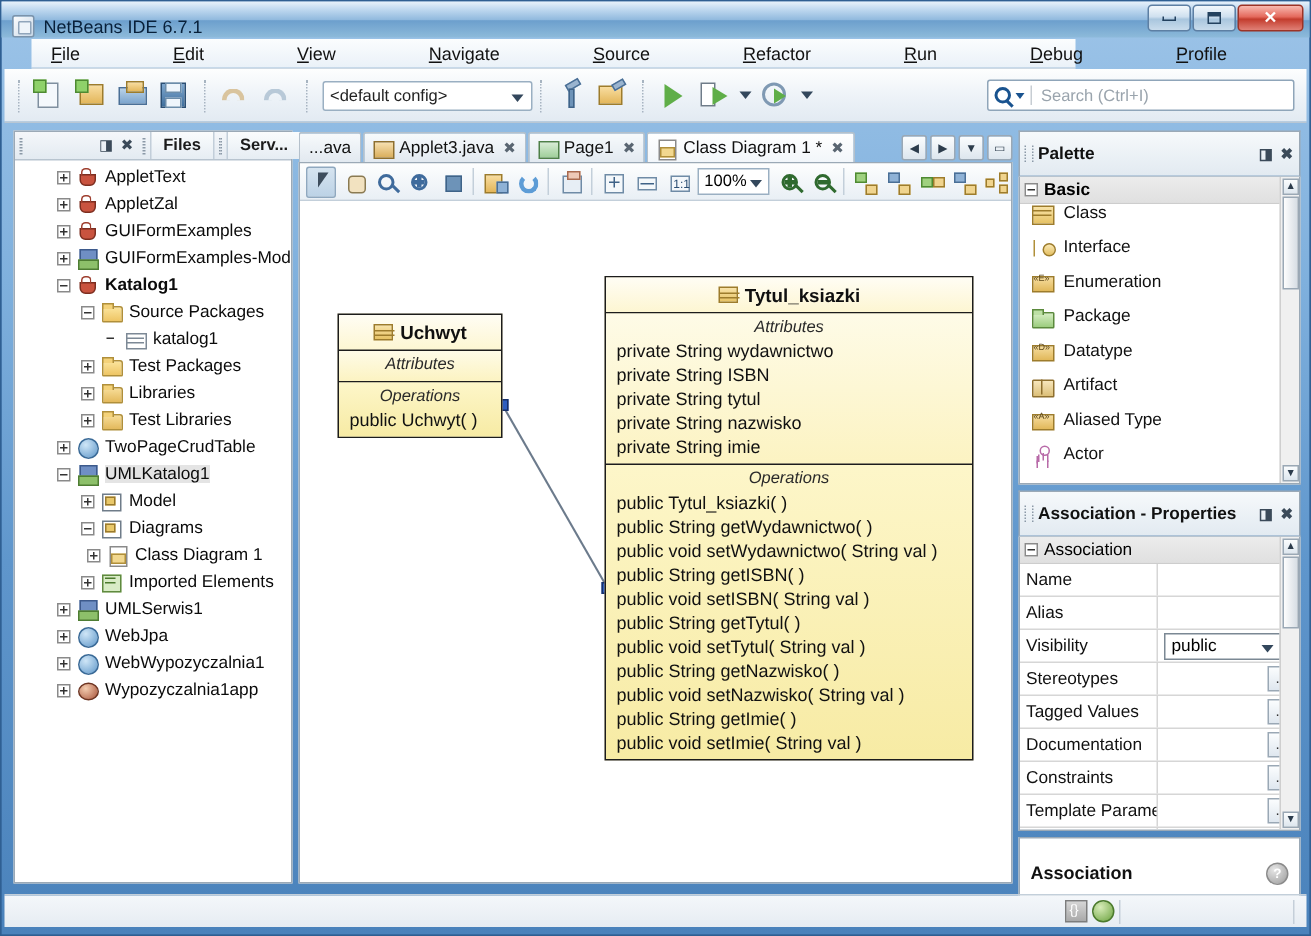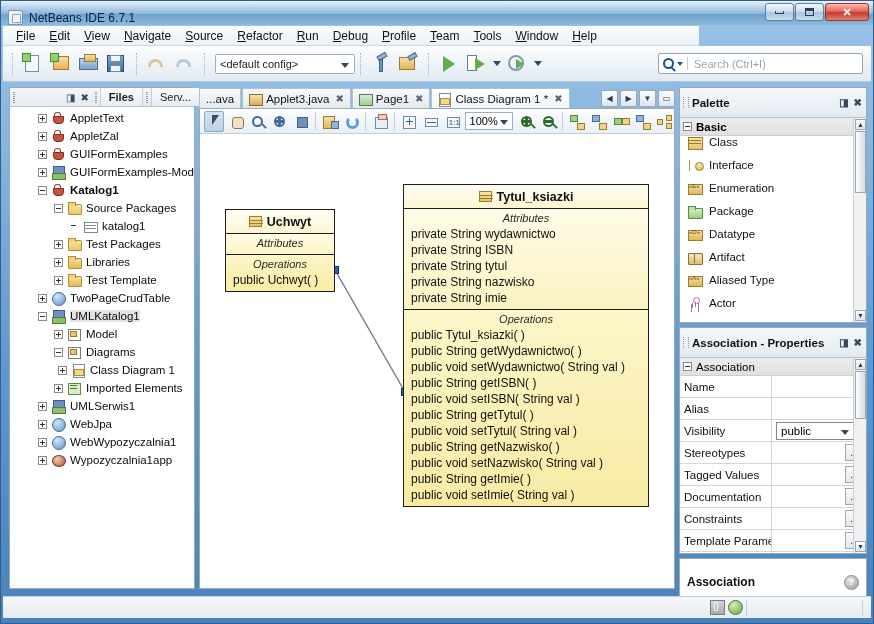--- a/index.html
+++ b/index.html
@@ -44,24 +44,24 @@
   .win-btn.close {
     width:44px;
     background: linear-gradient(180deg,#f8b9b0 0%,#e4695c 45%,#c33c2d 55%,#e08076 100%);
     border-color:#9c3326; color:#fff; font-weight:bold; font-size:11px;
   }
   .win-btn .gl-min { width:9px; height:3px; border:1px solid #23415e; border-top:none; }
   .win-btn .gl-max { width:9px; height:8px; border:1px solid #23415e; border-top-width:3px; }
 
   
   .menubar {
-    position:absolute; left:2px; top:25px; width:696px; height:20px;
+    position:absolute; left:20px; top:25px; width:696px; height:20px;
     background: linear-gradient(180deg,#fbfdfe,#eaf1f8);
     border-bottom:1px solid #cdd9e4;
-    display:flex; align-items:center; padding-left:6px;
+    display:flex; align-items:center; padding-left:6px;gap:48px;
   }
   .menu-item {
     padding:2px 7px; font-size:12px; color:#111;
     font-family:"Liberation Sans",sans-serif;
   }
   .menu-item u { text-decoration:underline; }
 
   
   .toolbar {
     position:absolute; left:2px; top:45px; width:868px; height:36px;
@@ -371,21 +371,21 @@
   <div class="main">
 
     <div class="explorer">
       <div class="exp-tabrow">
         <div class="grip"></div>
         <span style="margin-left:48px;color:#3b4a59;font-size:10px;">◨</span>
         <span style="margin-left:5px;margin-right:3px;color:#3b4a59;font-size:10px;">✖</span>
         <div class="grip"></div>
         <div class="tab-pill">Files</div>
         <div class="grip"></div>
-        <div class="tab-pill" style="font-weight:normal;">Serv...</div>
+        <div class="tab-pill" style="font-weight:bold;">Serv...</div>
       </div>
       <div class="tree" id="tree">
           <div class="trow" style="padding-left: 4px;">
             <span class="exp plus"></span>
             <span class="ic ic-java"></span>
             <span class="lbl">AppletText</span>
           </div>
           <div class="trow" style="padding-left: 4px;">
             <span class="exp plus"></span>
             <span class="ic ic-java"></span>
@@ -422,21 +422,21 @@
             <span class="lbl">Test Packages</span>
           </div>
           <div class="trow" style="padding-left: 20px;">
             <span class="exp plus"></span>
             <span class="ic ic-folder lib"></span>
             <span class="lbl">Libraries</span>
           </div>
           <div class="trow" style="padding-left: 20px;">
             <span class="exp plus"></span>
             <span class="ic ic-folder lib"></span>
-            <span class="lbl">Test Template</span>
+            <span class="lbl">Test Libraries</span>
           </div>
           <div class="trow" style="padding-left: 4px;">
             <span class="exp plus"></span>
             <span class="ic ic-web"></span>
             <span class="lbl">TwoPageCrudTable</span>
           </div>
           <div class="trow sel" style="padding-left: 4px;">
             <span class="exp"></span>
             <span class="ic ic-uml"></span>
             <span class="lbl">UMLKatalog1</span>

